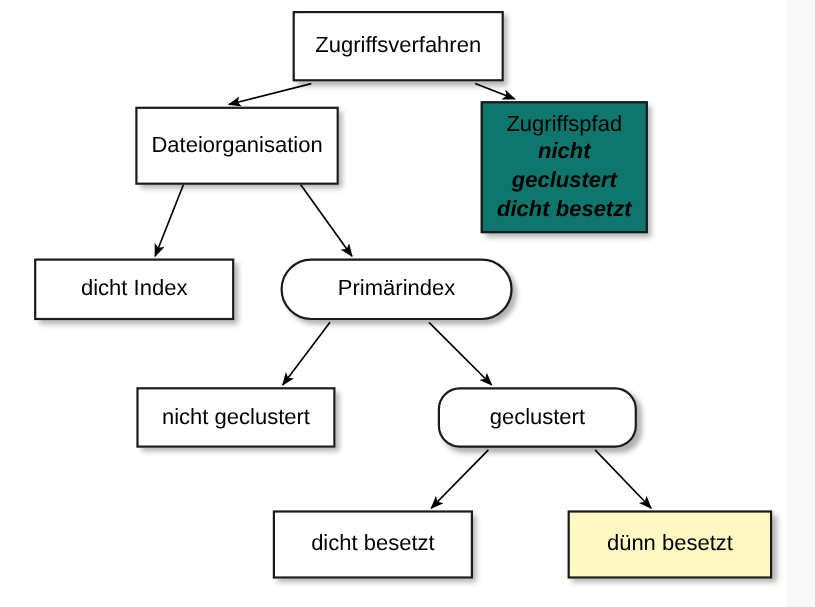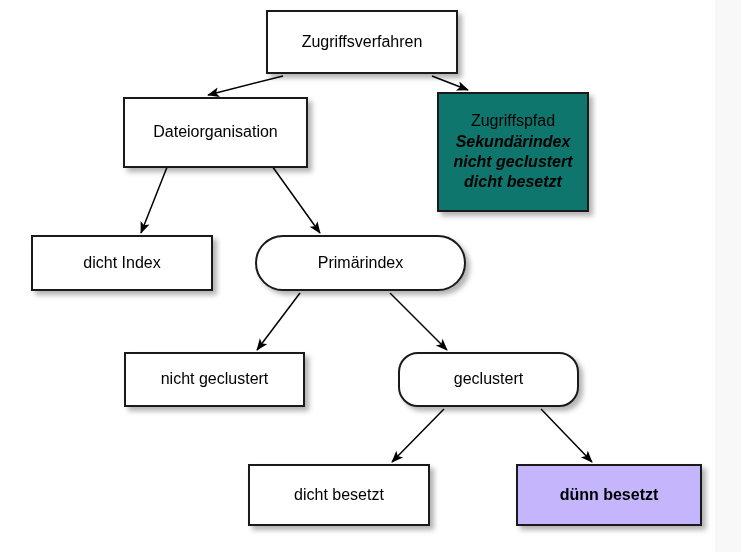--- a/index.html
+++ b/index.html
@@ -39,21 +39,21 @@
     position: absolute;
     box-sizing: border-box;
     background: #ffffff;
     border: 2px solid #1a1a1a;
     box-shadow: 4px 4px 5px rgba(0,0,0,0.30);
     display: flex;
     align-items: center;
     justify-content: center;
     text-align: center;
     color: #000000;
-    font-size: 16px;
+    font-size: 20px;
     line-height: 1.28;
     font-family: "Liberation Sans", sans-serif;
   }
   .node .lines {
     width: 100%;
     padding: 0 6px;
     box-sizing: border-box;
   }
   .node .line-italic {
     font-style: italic;
@@ -90,37 +90,36 @@
 
   <div class="node" style="left: 266px; top: 10px; width: 192px; height: 64px; border-color: rgb(26, 26, 26); background: rgb(255, 255, 255);">
     <div class="lines">Zugriffsverfahren</div>
   </div>
   <div class="node" style="left: 123px; top: 97px; width: 185px; height: 71px; border-color: rgb(26, 26, 26); background: rgb(255, 255, 255);">
     <div class="lines">Dateiorganisation</div>
   </div>
   <div class="node" style="left: 437px; top: 92px; width: 152px; height: 120px; border-color: rgb(26, 26, 26); background: #0f766e;">
     <div class="lines">
         <div class="line-plain">Zugriffspfad</div>
-        <div class="line-italic">Sekundärindex</div>
         <div class="line-italic">nicht geclustert</div>
         <div class="line-italic">dicht besetzt</div>
       </div>
   </div>
   <div class="node" style="left: 31px; top: 235px; width: 182px; height: 56px; border-color: rgb(26, 26, 26); background: rgb(255, 255, 255);">
     <div class="lines">dicht Index</div>
   </div>
   <div class="node" style="left: 255px; top: 235px; width: 211px; height: 56px; border-color: rgb(26, 26, 26); background: rgb(255, 255, 255); border-radius: 28px;">
     <div class="lines">Primärindex</div>
   </div>
   <div class="node" style="left: 124px; top: 352px; width: 181px; height: 55px; border-color: rgb(26, 26, 26); background: rgb(255, 255, 255);">
     <div class="lines">nicht geclustert</div>
   </div>
   <div class="node" style="left: 398px; top: 352px; width: 181px; height: 55px; border-color: rgb(26, 26, 26); background: rgb(255, 255, 255); border-radius: 20px;">
     <div class="lines">geclustert</div>
   </div>
   <div class="node" style="left: 248px; top: 464px; width: 182px; height: 62px; border-color: rgb(26, 26, 26); background: rgb(255, 255, 255);">
     <div class="lines">dicht besetzt</div>
   </div>
-  <div class="node" style="left: 516px; top: 464px; width: 186px; height: 62px; border-color: rgb(26, 26, 26); background: #c4b5fd; font-weight: bold;">
+  <div class="node" style="left: 516px; top: 464px; width: 186px; height: 62px; border-color: rgb(26, 26, 26); background: #fef9c3;">
     <div class="lines">dünn besetzt</div>
   </div>
 
 </div>
 
 </body></html>

